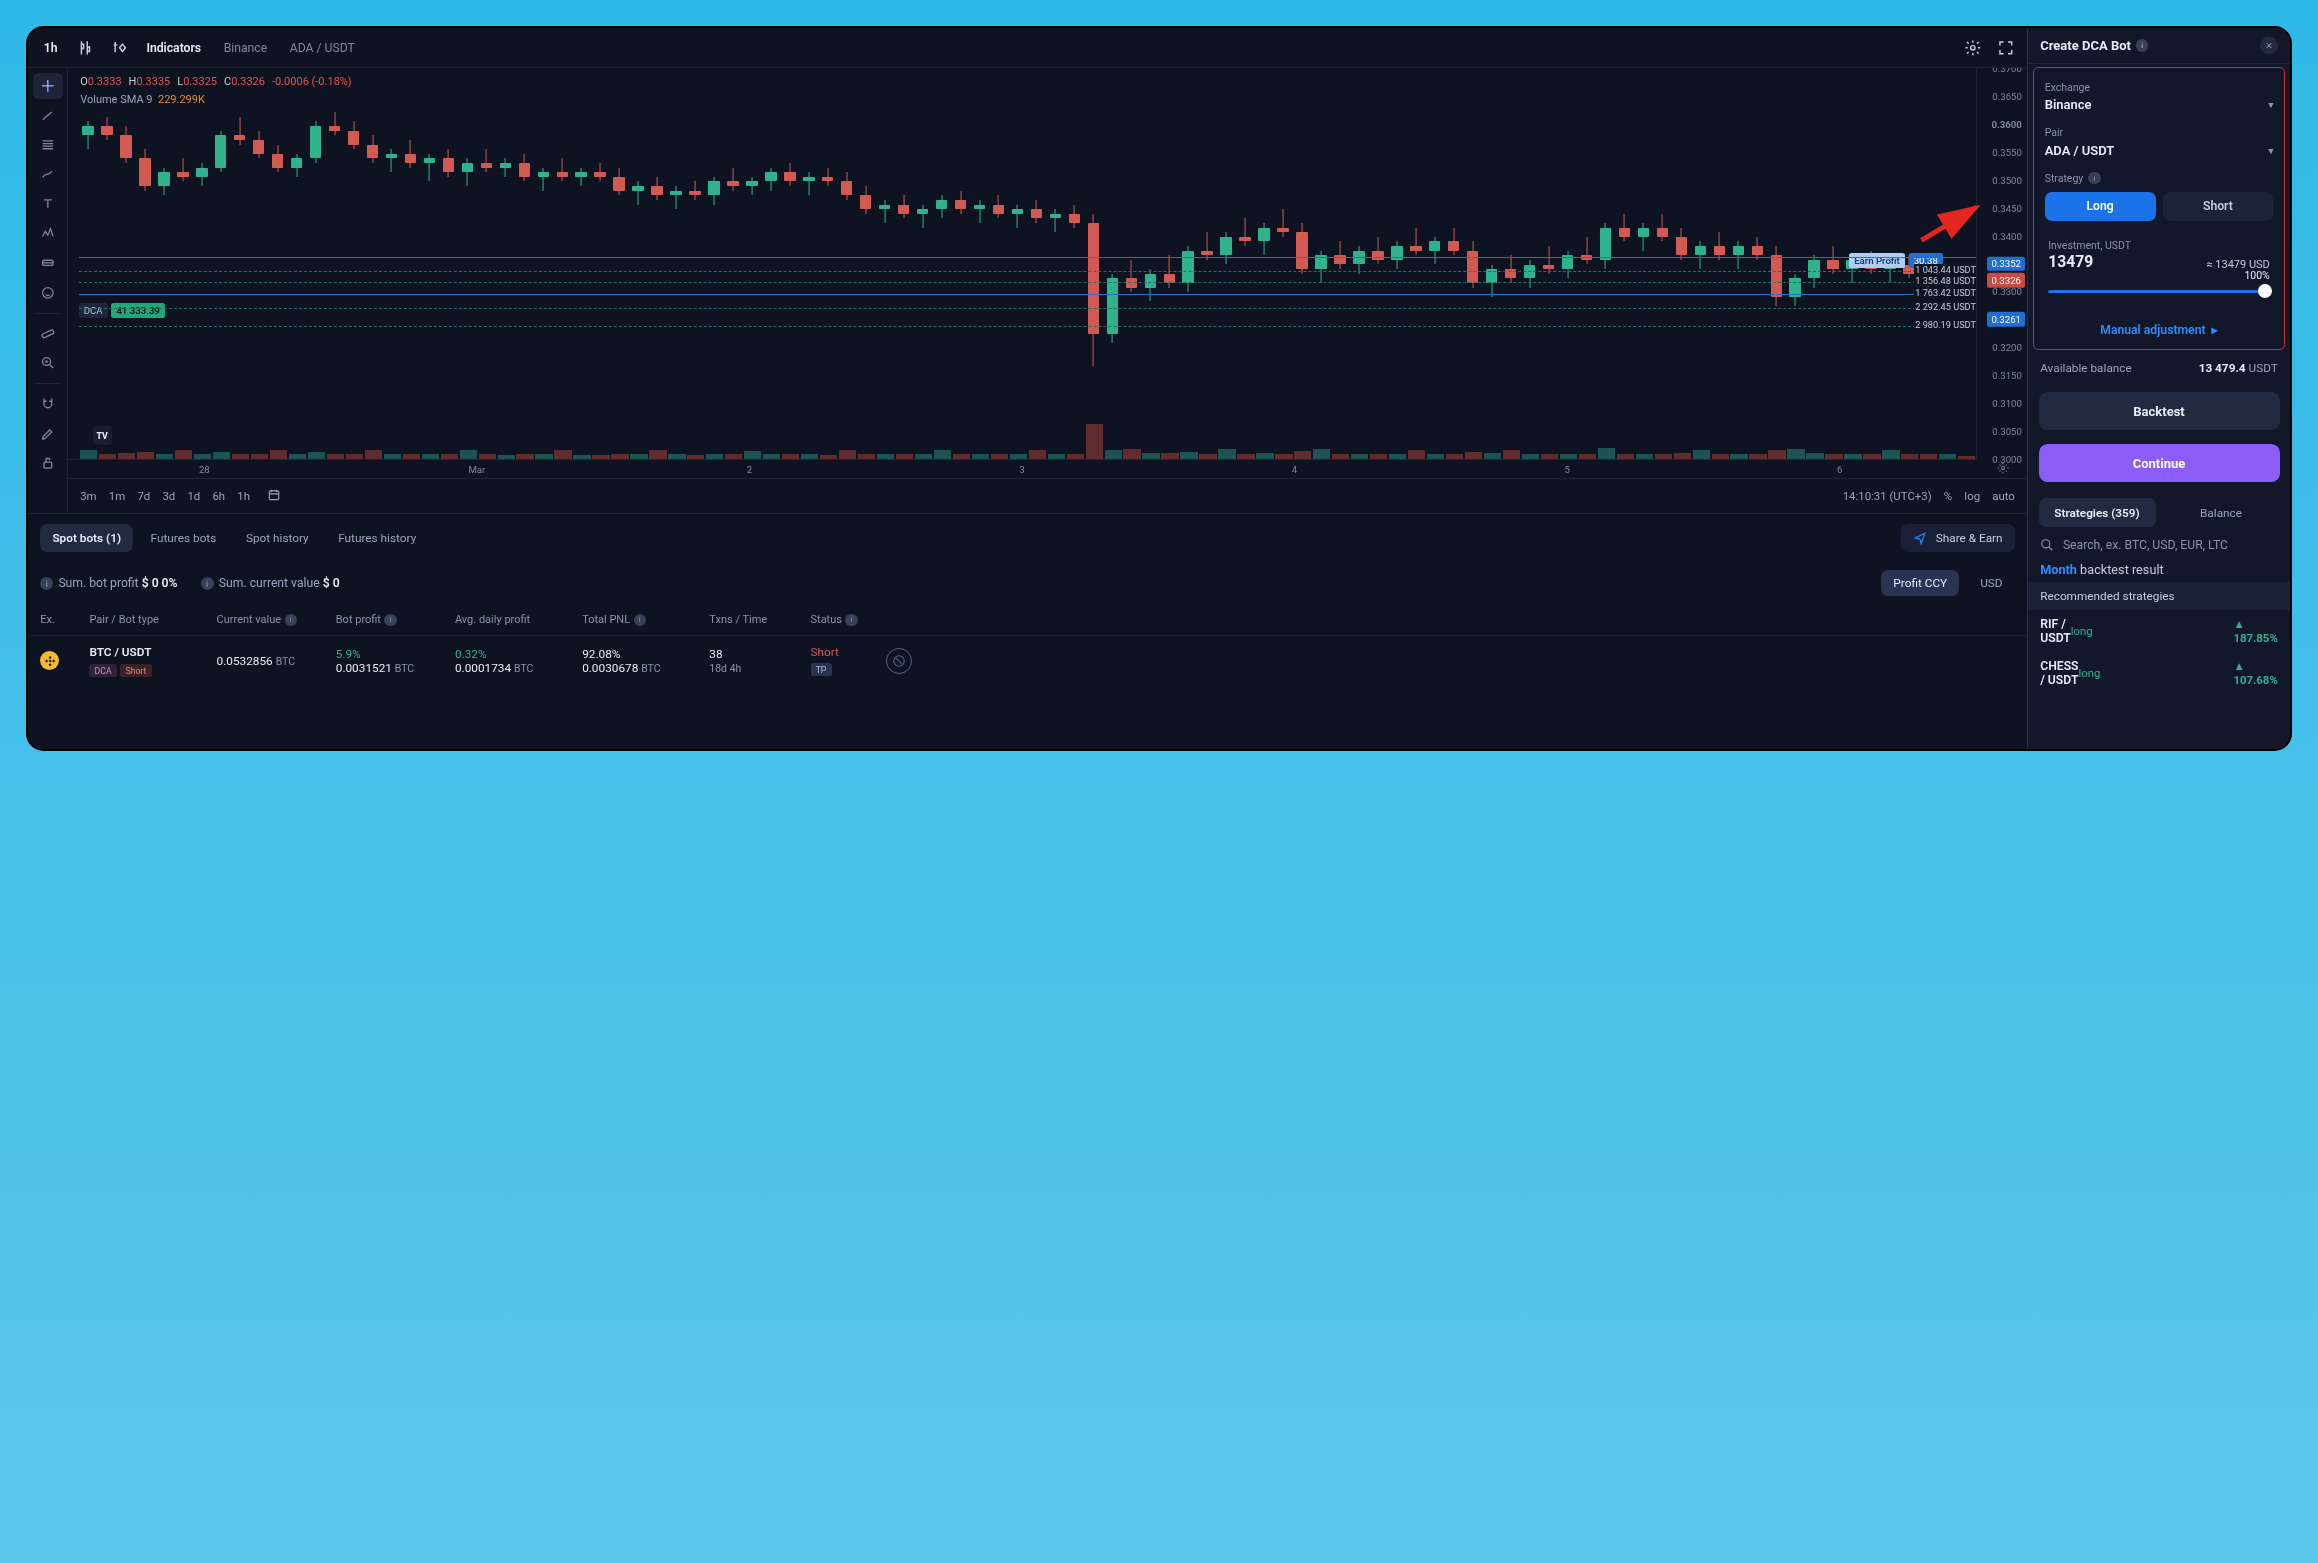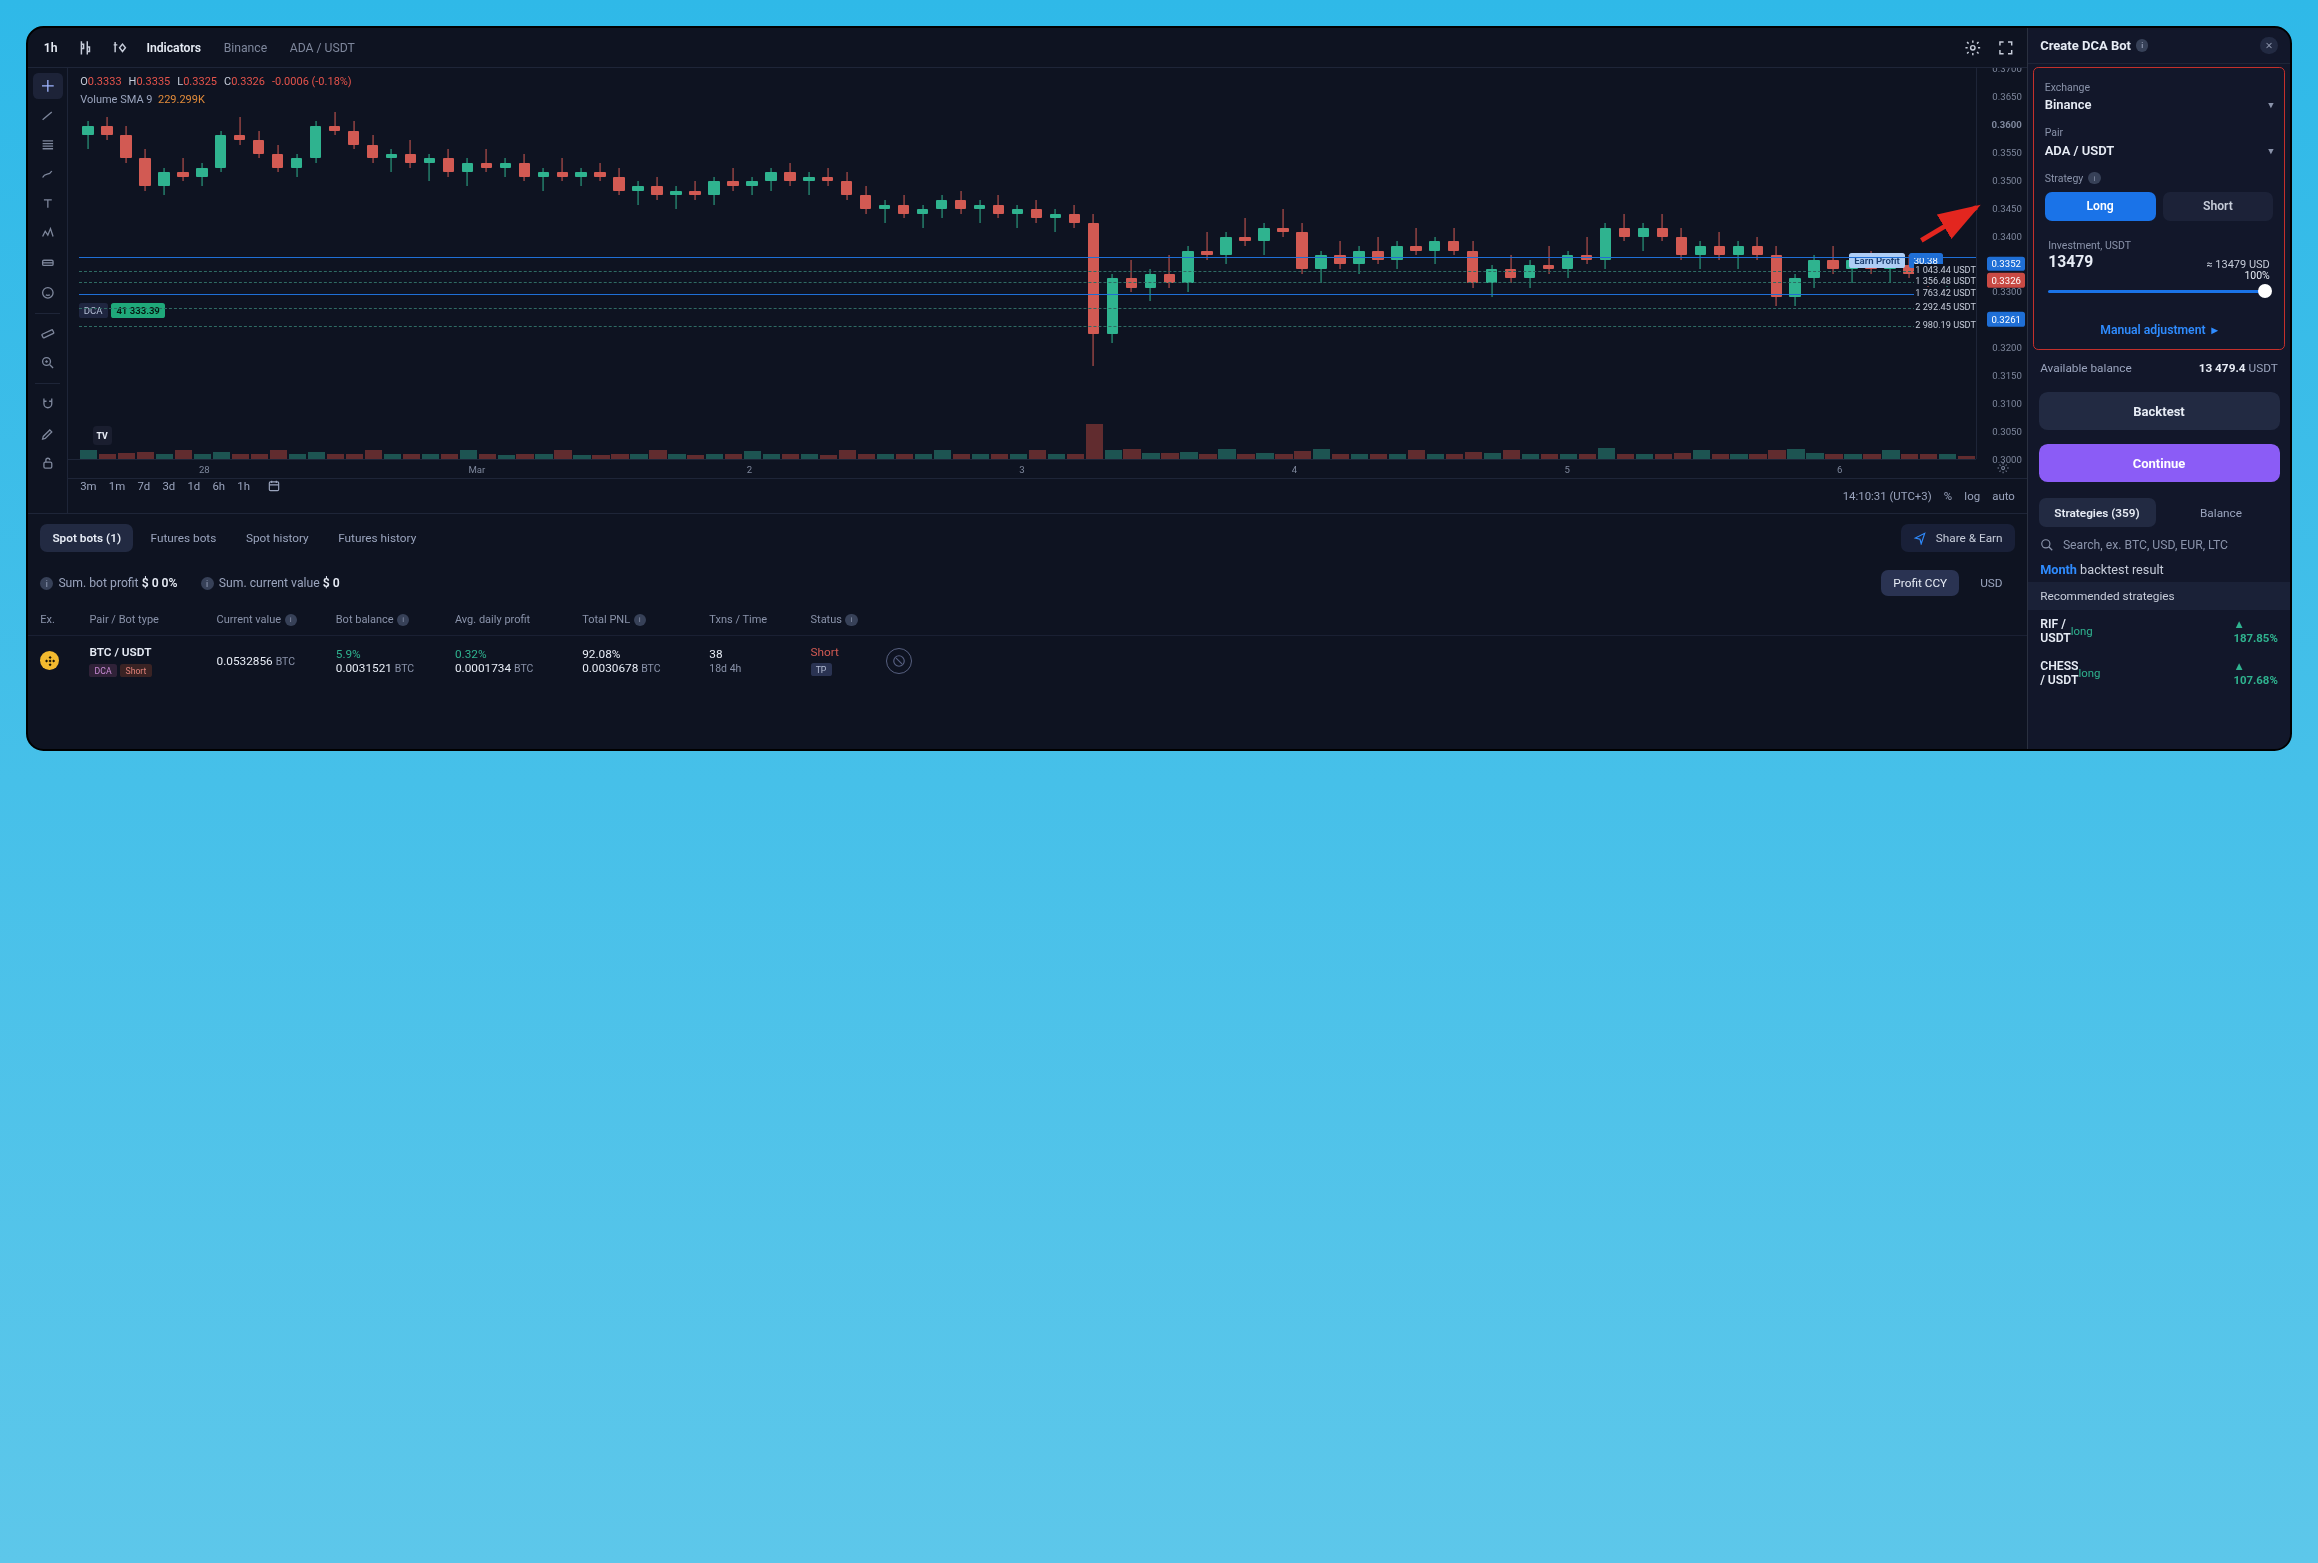--- a/index.html
+++ b/index.html
@@ -63,21 +63,21 @@
   .cd i{position:absolute;left:50%;width:0.9px;background:currentColor;transform:translateX(-50%)}
   .cd b{position:absolute;left:20%;right:20%;background:currentColor;border-radius:0.9px}
   .cd.g{color:#2fb38f}
   .cd.r{color:#d25a53}
 
   .tv{position:absolute;left:24.5px;bottom:68px;width:19px;height:19px;background:#1a1e2f;border-radius:3.5px;display:flex;align-items:center;justify-content:center;font-size:8.7px;font-weight:800;color:#e7ecf5}
 
   .arrow{position:absolute;top:129px;right:33px;pointer-events:none}
   .arrow svg{width:79px;height:52px}
 
-  .timebar{height:35px;display:flex;gap:12.2px;padding:0 12.2px;font-size:11.4px;color:#9aa4bd;border-top:0.9px solid #1e2538;position:absolute;left:0;right:0;bottom:0}
+  .timebar{height:35px;display:flex;align-items:center;gap:12.2px;padding:0 12.2px;font-size:11.4px;color:#9aa4bd;border-top:0.9px solid #1e2538;position:absolute;left:0;right:0;bottom:0}
   .timebar span{cursor:pointer}
   .timebar .r{margin-left:auto;display:flex;gap:12.2px;align-items:center}
 
   
   .botpanel{height:236px;border-top:0.9px solid #1e2538;display:flex;flex-direction:column}
   .bptabs{height:47px;display:flex;align-items:center;gap:5.2px;padding:0 12.2px}
   .bptab{padding:7px 12.2px;border-radius:7px;font-size:11.8px;color:#9aa4bd;cursor:pointer}
   .bptab.active{background:#222a42;color:#e7ecf5;font-weight:600}
   .bptabs .r{margin-left:auto;display:flex;align-items:center;gap:8.7px;background:#192038;padding:7px 12.2px;border-radius:7px;font-size:11.8px;cursor:pointer}
   .bptabs .r svg{color:#2f8cff}
@@ -904,21 +904,21 @@
       </div>
 
       <div class="thead">
         <span>Ex.</span>
         <span>Pair / Bot type</span>
         <span>
             <span>Current value</span>
             <span class="infoc">i</span>
           </span>
         <span>
-            <span>Bot balance</span>
+            <span>Bot profit</span>
             <span class="infoc">i</span>
           </span>
         <span>Avg. daily profit</span>
         <span>
             <span>Total PNL</span>
             <span class="infoc">i</span>
           </span>
         <span>Txns / Time</span>
         <span>
             <span>Status</span>

